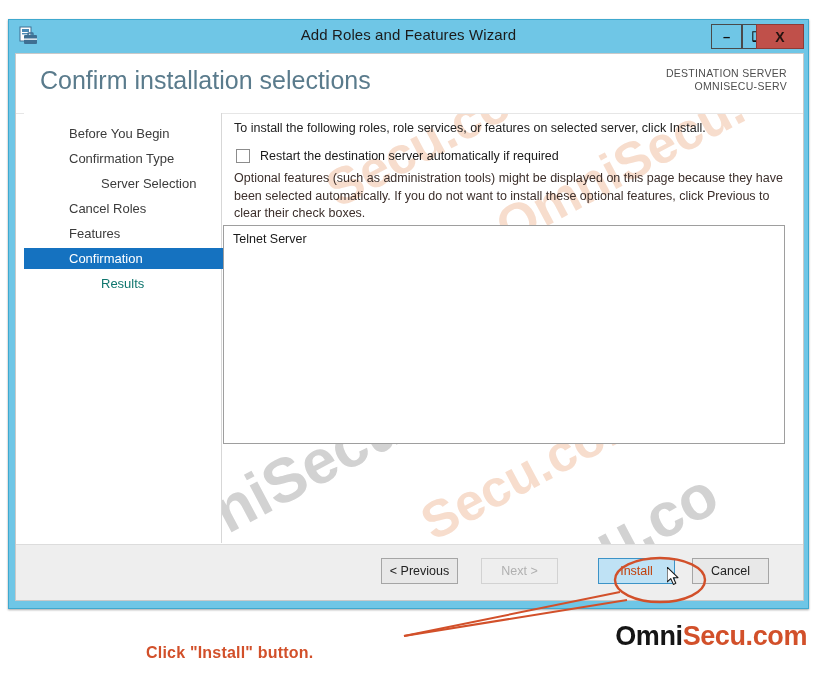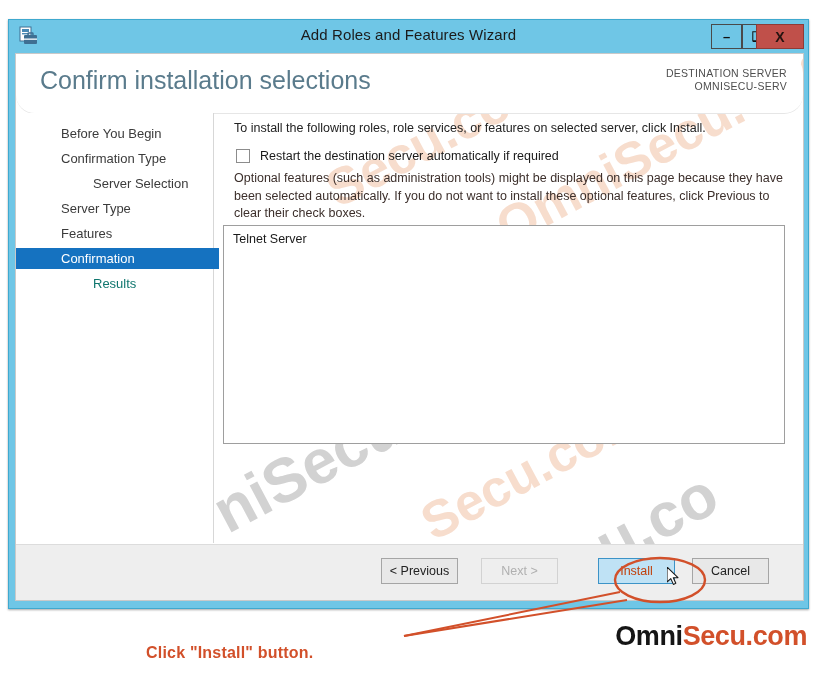--- a/index.html
+++ b/index.html
@@ -87,21 +87,20 @@
     overflow: hidden;
   }
 
   #page-header {
     position: absolute;
     left: 0; top: 0;
     width: 100%;
     height: 59px;
     background: #ffffff;
     border-bottom: 1px solid #e6e6e6;
-    border-radius: 19px;
   }
   #page-title {
     position: absolute;
     left: 24px;
     top: 12px;
     font-size: 25px;
     color: #5a7b8c;
     font-weight: 300;
     white-space: nowrap;
   }
@@ -112,21 +111,21 @@
     text-align: right;
     font-size: 10.5px;
     color: #4e4e4e;
     line-height: 13px;
     letter-spacing: 0.3px;
   }
 
   
   #nav {
     position: absolute;
-    left: 0;
+    left: 8px;
     top: 59px;
     width: 197px;
     height: 430px;
     background: #ffffff;
     border-right: 1px solid #d7d7d7;
   }
   .nav-item {
     position: absolute;
     left: 0;
     width: 197px;
@@ -343,21 +342,21 @@
       <div id="dest-server">
         <div>DESTINATION SERVER</div>
         <div>OMNISECU-SERV</div>
       </div>
     </div>
 
     <div id="nav">
       <div class="nav-item" style="top:10px;">Before You Begin</div>
       <div class="nav-item" style="top:35px;">Confirmation Type</div>
       <div class="nav-item" style="top:60px;margin-left:32px;">Server Selection</div>
-      <div class="nav-item" style="top:85px;">Server Type</div>
+      <div class="nav-item" style="top:85px;">Cancel Roles</div>
       <div class="nav-item" style="top:110px;">Features</div>
       <div class="nav-item selected" style="top:135px;">Confirmation</div>
       <div class="nav-item disabled" style="top:160px;">Results</div>
     </div>
 
     <div id="content">
       <div id="intro-text">To install the following roles, role services, or features on selected server, click Install.</div>
 
       <div id="restart-row">
         <div id="restart-checkbox"></div>

